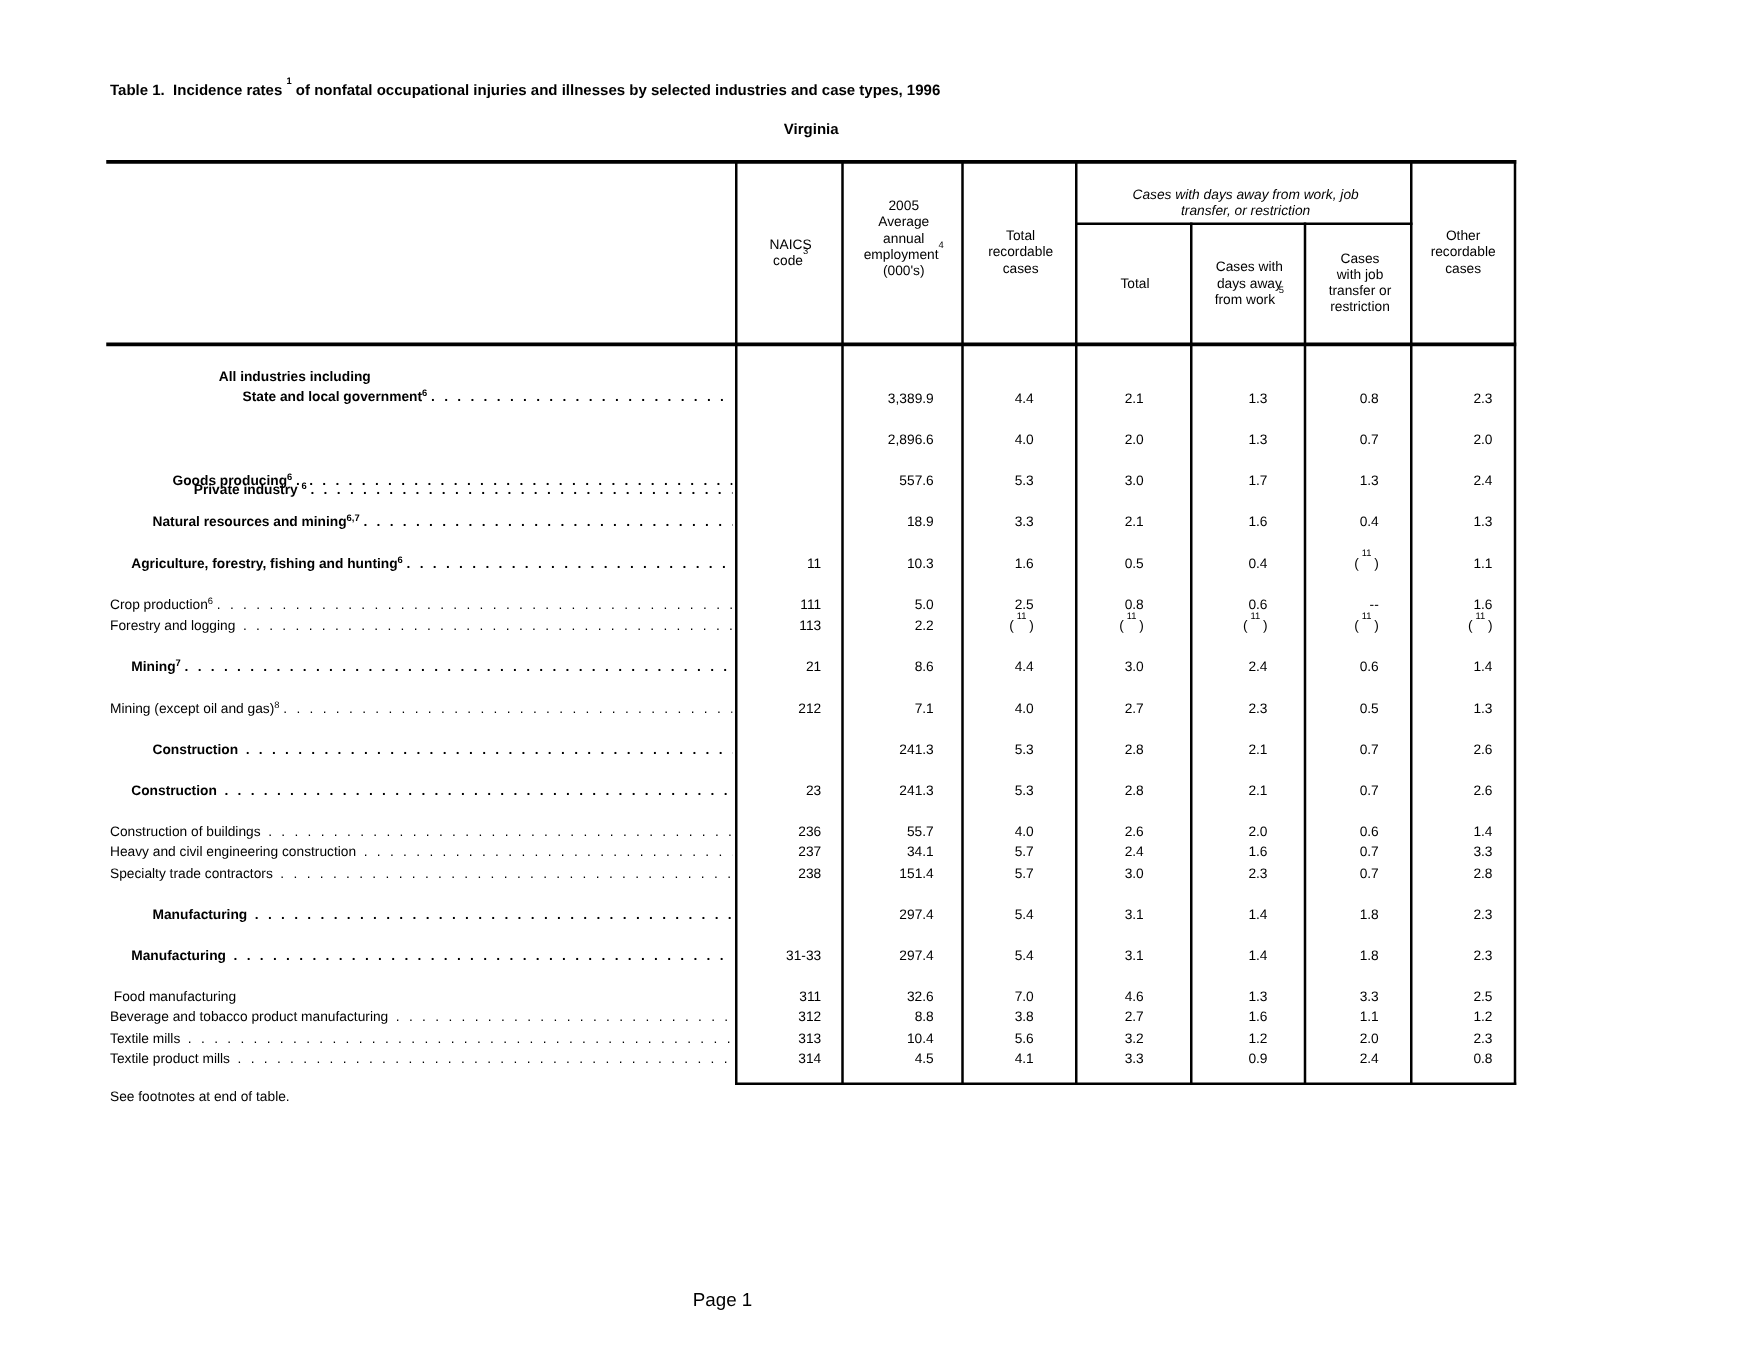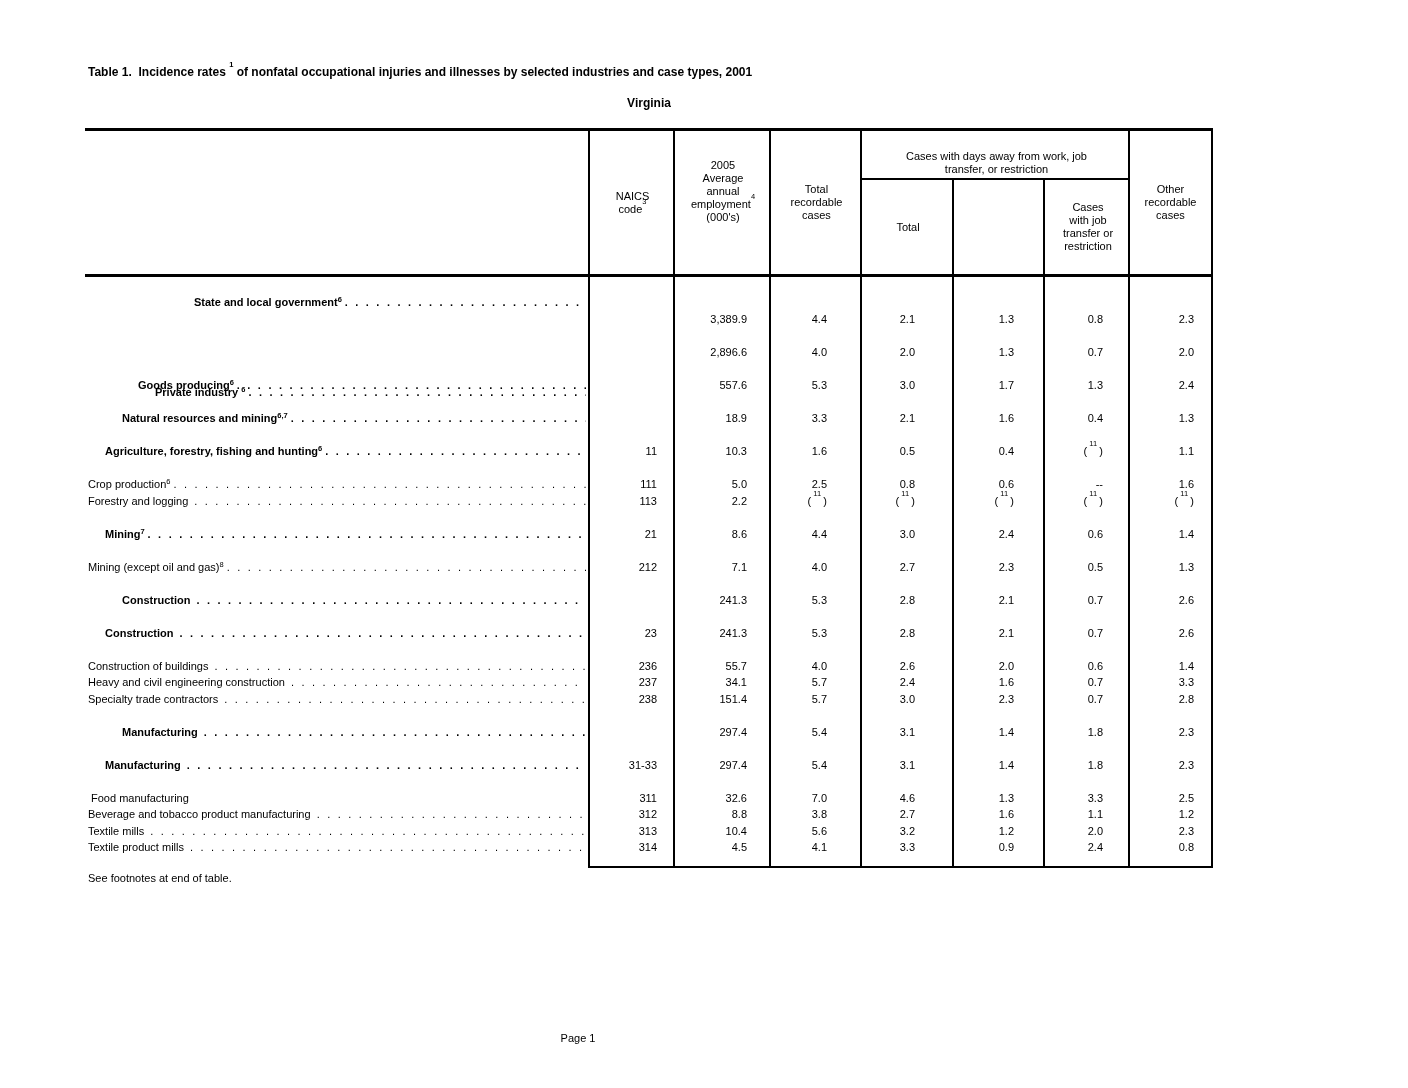--- a/index.html
+++ b/index.html
@@ -13,21 +13,21 @@
   .subtitle{position:absolute;left:85px;top:96px;width:1128px;text-align:center;font-size:12px;font-weight:bold;}
   .table{position:absolute;left:85px;top:128px;width:1128px;height:740px;}
   .hline,.vline{position:absolute;background:#000;}
   
   .hcell{position:absolute;display:flex;align-items:center;justify-content:center;
          text-align:center;font-size:11px;line-height:13px;box-sizing:border-box;}
   .h-industry{left:0;top:3px;width:504px;height:143px;}
   .h-naics{left:506px;top:3px;width:83px;height:143px;}
   .h-emp{left:591px;top:3px;width:94px;height:120px;}
   .h-trc{left:687px;top:3px;width:89px;height:143px;}
-  .h-span-top{left:778px;top:3px;width:267px;height:64px;}
+  .h-span-top{left:778px;top:3px;width:267px;height:64px;font-style:italic;}
   .h-dtotal{left:778px;top:52px;width:90px;height:94px;}
   .h-daw{left:870px;top:52px;width:89px;height:94px;}
   .h-jtr{left:961px;top:52px;width:84px;height:94px;}
   .h-other{left:1045px;top:3px;width:81px;height:143px;}
   
   .tbody{position:absolute;left:0;top:149px;width:1128px;height:589px;overflow:hidden;}
   .row{display:flex;height:16.5px;line-height:16.5px;}
   .row.gap{margin-top:16.5px;}
   .row.two{height:34px;}
   .c-ind{width:504px;box-sizing:border-box;padding-right:3px;}
@@ -38,26 +38,26 @@
   .cell{box-sizing:border-box;text-align:right;}
   .row.two .cell{display:flex;align-items:flex-end;justify-content:flex-end;}
   .c-naics{width:85px;padding-right:17px;}
   .c-emp{width:96px;padding-right:23px;}
   .c-trc{width:91px;padding-right:34px;}
   .c-tot{width:92px;padding-right:38px;}
   .c-daw{width:91px;padding-right:30px;}
   .c-jtr{width:84px;padding-right:25px;}
   .c-orc{width:85px;padding-right:19px;}
   .foot{position:absolute;left:88px;top:872px;font-size:11px;}
-  .pageno{position:absolute;left:0;top:1032px;width:1156px;text-align:center;font-size:11px;}
+  .pageno{position:absolute;left:0;top:1032px;width:1156px;text-align:center;font-size:15px;}
 </style>
 </head>
 <body>
 
-<div class="title"><span>Table 1.&nbsp; Incidence rates </span><sup>1</sup><span> of nonfatal occupational injuries and illnesses by selected industries and case types, 2001</span></div>
+<div class="title"><span>Table 1.&nbsp; Incidence rates </span><sup>1</sup><span> of nonfatal occupational injuries and illnesses by selected industries and case types, 1996</span></div>
 
 <div class="subtitle">Virginia</div>
 
 <div class="table">
 
   <div class="hline" style="left:0;top:0;width:1128px;height:3px;"></div>
   <div class="hline" style="left:0;top:146px;width:1128px;height:3px;"></div>
   <div class="hline" style="left:776px;top:50px;width:269px;height:2px;"></div>
   <div class="hline" style="left:503px;top:738px;width:625px;height:2px;"></div>
   <div class="vline" style="left:503px;top:0;width:2px;height:740px;"></div>
@@ -77,30 +77,36 @@
   </div>
   <div class="hcell h-trc">
     <div><span>Total</span><br><span>recordable</span><br><span>cases</span></div>
   </div>
   <div class="hcell h-span-top">
     <div><span>Cases with days away from work, job</span><br><span>transfer, or restriction</span></div>
   </div>
   <div class="hcell h-dtotal">
     <div><span>Total</span></div>
   </div>
+  <div class="hcell h-daw">
+    <div><span>Cases with</span><br><span>days away</span><br><span>from work </span><sup>5</sup></div>
+  </div>
   <div class="hcell h-jtr">
     <div><span>Cases</span><br><span>with job</span><br><span>transfer or</span><br><span>restriction</span></div>
   </div>
   <div class="hcell h-other">
     <div><span>Other</span><br><span>recordable</span><br><span>cases</span></div>
   </div>
 
   <div class="tbody">
       <div class="row gap two bold">
         <div class="c-ind">
+          <div class="ind-line" style="padding-left: 90px;">
+            <span class="lab">All industries including</span>
+          </div>
           <div class="ind-line" style="padding-left: 109px;">
             <span class="lab">State and local government</span>
             <sup>6</sup>
             <span class="dots">. . . . . . . . . . . . . . . . . . . . . . . . . . . . . . . . . . . . . . . . . . . . . . . . . . . . . . . . . . . . . . . . . . . . . . . . . . . . . . . . . . . . . . . . . . . . . . . . . . . . . . . . . . . . . . . . . . . . . . . . . . . . . . . . . . . . . . . . . . . . . . . . . . . . . . . . . . . . . . . . </span>
           </div>
         </div>
         <div class="cell c-naics"></div>
         <div class="cell c-emp">3,389.9</div>
         <div class="cell c-trc">4.4</div>
         <div class="cell c-tot">2.1</div>

